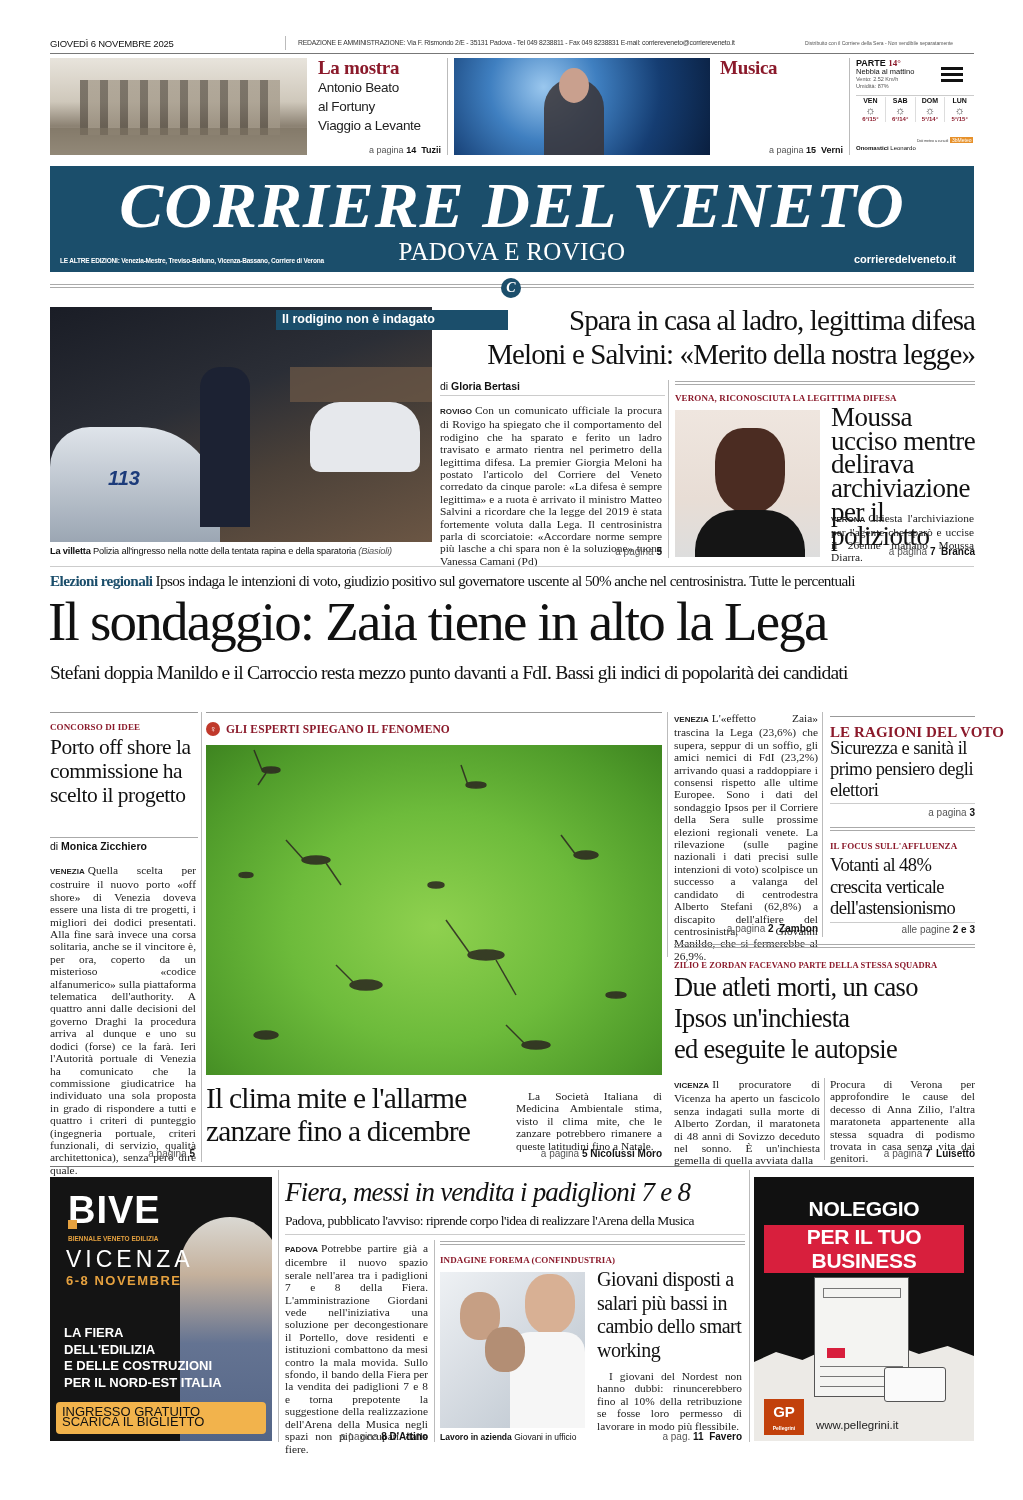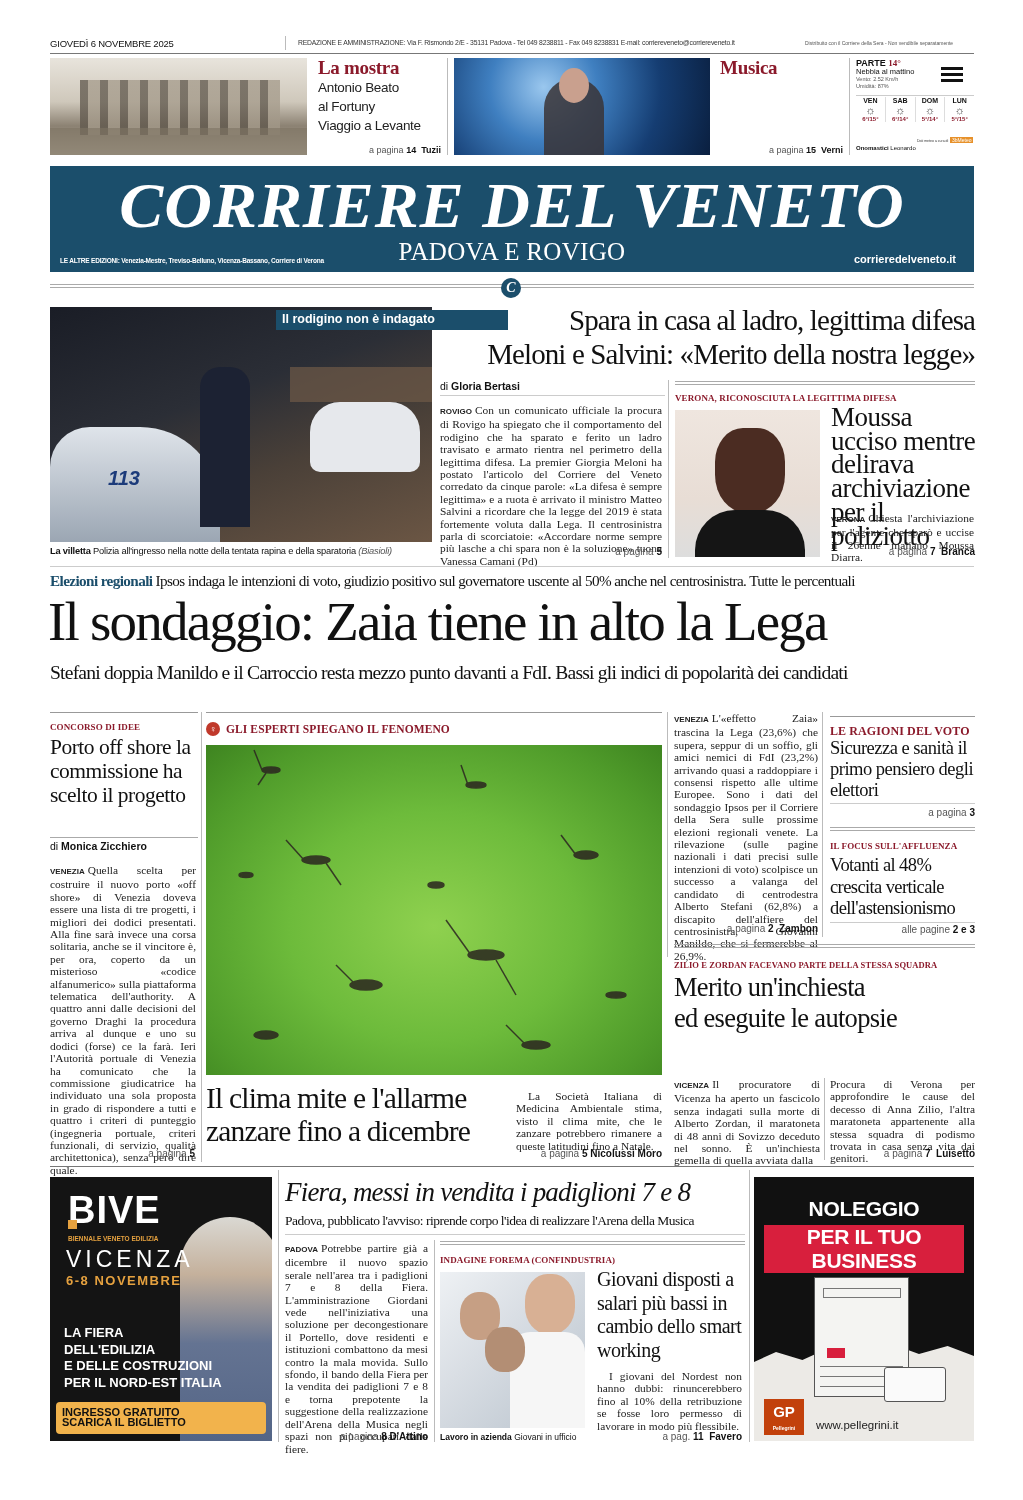--- a/index.html
+++ b/index.html
@@ -174,34 +174,35 @@
 <div class="abs hl" style="left:206px;top:1082px;width:300px;font-size:29.5px;line-height:33px;letter-spacing:-0.8px;">Il clima mite e l'allarme zanzare fino a dicembre</div>
 <div class="abs body-text" style="left:516px;top:1090px;width:146px;text-indent:12px;">La Società Italiana di Medicina Ambientale stima, visto il clima mite, che le zanzare potrebbero rimanere a queste latitudini fino a Natale.</div>
 <div class="abs pageref" style="left:516px;top:1148px;width:146px;"><span>a pagina</span> <b>5</b> <b>Nicolussi Moro</b></div>
 <div class="vrule" style="left:667px;top:712px;height:245px;"></div>
 
 <div class="abs body-text" style="left:674px;top:712px;width:144px;"><span class="city">VENEZIA</span><span>L'«effetto Zaia» trascina la Lega (23,6%) che supera, seppur di un soffio, gli amici nemici di FdI (23,2%) arrivando quasi a raddoppiare i consensi rispetto alle ultime Europee. Sono i dati del sondaggio Ipsos per il Corriere della Sera sulle prossime elezioni regionali venete. La rilevazione (sulle pagine nazionali i dati precisi sulle intenzioni di voto) scolpisce un successo a valanga del candidato di centrodestra Alberto Stefani (62,8%) a discapito dell'alfiere del centrosinistra, Giovanni Manildo, che si fermerebbe al 26,9%.</span></div>
 <div class="abs pageref" style="left:718px;top:923px;width:100px;"><span>a pagina</span> <b>2</b>&nbsp; <b>Zambon</b></div>
 <div class="vrule" style="left:822px;top:712px;height:225px;"></div>
 
 <div class="rule" style="left:830px;top:716px;width:145px;"></div>
-<div class="abs kicker" style="left:830px;top:724px;font-size:12px;">LE RAGIONI DEL VOTO</div>
+<div class="abs kicker" style="left:830px;top:724px;font-size:15px;">LE RAGIONI DEL VOTO</div>
 <div class="abs hl" style="left:830px;top:738px;width:148px;font-size:18.5px;line-height:21px;letter-spacing:-0.5px;">Sicurezza e sanità il primo pensiero degli elettori</div>
 <div class="rule" style="left:830px;top:803px;width:145px;background:#ccc;"></div>
 <div class="abs pageref" style="left:870px;top:807px;width:105px;"><span>a pagina</span> <b>3</b></div>
 <div class="dbl" style="left:830px;top:827px;width:145px;"></div>
 <div class="abs kicker" style="left:830px;top:841px;font-size:9px;">IL FOCUS SULL'AFFLUENZA</div>
 <div class="abs hl" style="left:830px;top:855px;width:148px;font-size:18.5px;line-height:21.5px;letter-spacing:-0.6px;">Votanti al 48% crescita verticale dell'astensionismo</div>
 <div class="rule" style="left:830px;top:922px;width:145px;background:#ccc;"></div>
 <div class="abs pageref" style="left:860px;top:924px;width:115px;"><span>alle pagine</span> <b>2 e 3</b></div>
 
 <div class="dbl" style="left:674px;top:944px;width:301px;"></div>
 <div class="abs kicker" style="left:674px;top:960px;font-size:8.5px;">ZILIO E ZORDAN FACEVANO PARTE DELLA STESSA SQUADRA</div>
 <div class="abs hl" style="left:674px;top:972px;width:300px;font-size:26.5px;line-height:31px;letter-spacing:-0.7px;">
-  <div>Merito un'inchiesta</div>
+  <div>Due atleti morti, un caso</div>
+  <div>Ipsos un'inchiesta</div>
   <div>ed eseguite le autopsie</div>
 </div>
 <div class="abs body-text" style="left:674px;top:1078px;width:146px;"><span class="city">VICENZA</span><span>Il procuratore di Vicenza ha aperto un fascicolo senza indagati sulla morte di Alberto Zordan, il maratoneta di 48 anni di Sovizzo deceduto nel sonno. È un'inchiesta gemella di quella avviata dalla</span></div>
 <div class="vrule" style="left:824px;top:1078px;height:82px;"></div>
 <div class="abs body-text" style="left:830px;top:1078px;width:145px;">Procura di Verona per approfondire le cause del decesso di Anna Zilio, l'altra maratoneta appartenente alla stessa squadra di podismo trovata in casa senza vita dai genitori.</div>
 <div class="abs pageref" style="left:860px;top:1148px;width:115px;"><span>a pagina</span> <b>7</b>&nbsp; <b>Luisetto</b></div>
 
 <div class="rule" style="left:50px;top:1166px;width:924px;background:#777;"></div>
 
 <div class="abs" style="left:50px;top:1177px;width:222px;height:264px;background:#141414;overflow:hidden;">
@@ -211,21 +212,21 @@
   <div class="sans" style="position:absolute;left:18px;top:58px;font-size:6.5px;font-weight:bold;color:#e5a13f;">BIENNALE VENETO EDILIZIA</div>
   <div class="sans" style="position:absolute;left:16px;top:69px;font-size:23px;color:#fff;letter-spacing:4px;">VICENZA</div>
   <div class="sans" style="position:absolute;left:16px;top:96px;font-size:13px;font-weight:bold;color:#e5a13f;letter-spacing:1.5px;">6-8 NOVEMBRE</div>
   <div class="sans" style="position:absolute;left:14px;top:148px;font-size:13px;font-weight:bold;color:#fff;line-height:16.5px;">
     <div>LA FIERA</div>
     <div>DELL'EDILIZIA</div>
     <div>E DELLE COSTRUZIONI</div>
     <div>PER IL NORD-EST ITALIA</div>
   </div>
   <div style="position:absolute;left:6px;top:225px;width:210px;height:32px;background:#f2b34c;border-radius:4px;">
-    <div class="sans" style="position:absolute;left:6px;top:5px;font-size:11px;font-weight:bold;line-height:10px;color:#111;">
+    <div class="sans" style="position:absolute;left:6px;top:5px;font-size:13px;font-weight:normal;line-height:10px;color:#111;">
       <div>INGRESSO GRATUITO</div>
       <div>SCARICA IL BIGLIETTO</div>
     </div>
     <div class="sans" style="position:absolute;right:6px;top:8px;font-size:13px;font-weight:bold;color:#0c4a6e;margin-top:48px;">www.bive.it</div>
   </div>
 </div>
 
 <div class="vrule" style="left:278px;top:1170px;height:272px;"></div>
 <div class="abs hl" style="left:285px;top:1176px;width:460px;font-size:27px;line-height:32px;letter-spacing:-0.8px;white-space:nowrap;font-style:italic;">Fiera, messi in vendita i padiglioni 7 e 8</div>
 <div class="abs" style="left:285px;top:1213px;width:460px;font-size:13.5px;letter-spacing:-0.5px;white-space:nowrap;">Padova, pubblicato l'avviso: riprende corpo l'idea di realizzare l'Arena della Musica</div>

